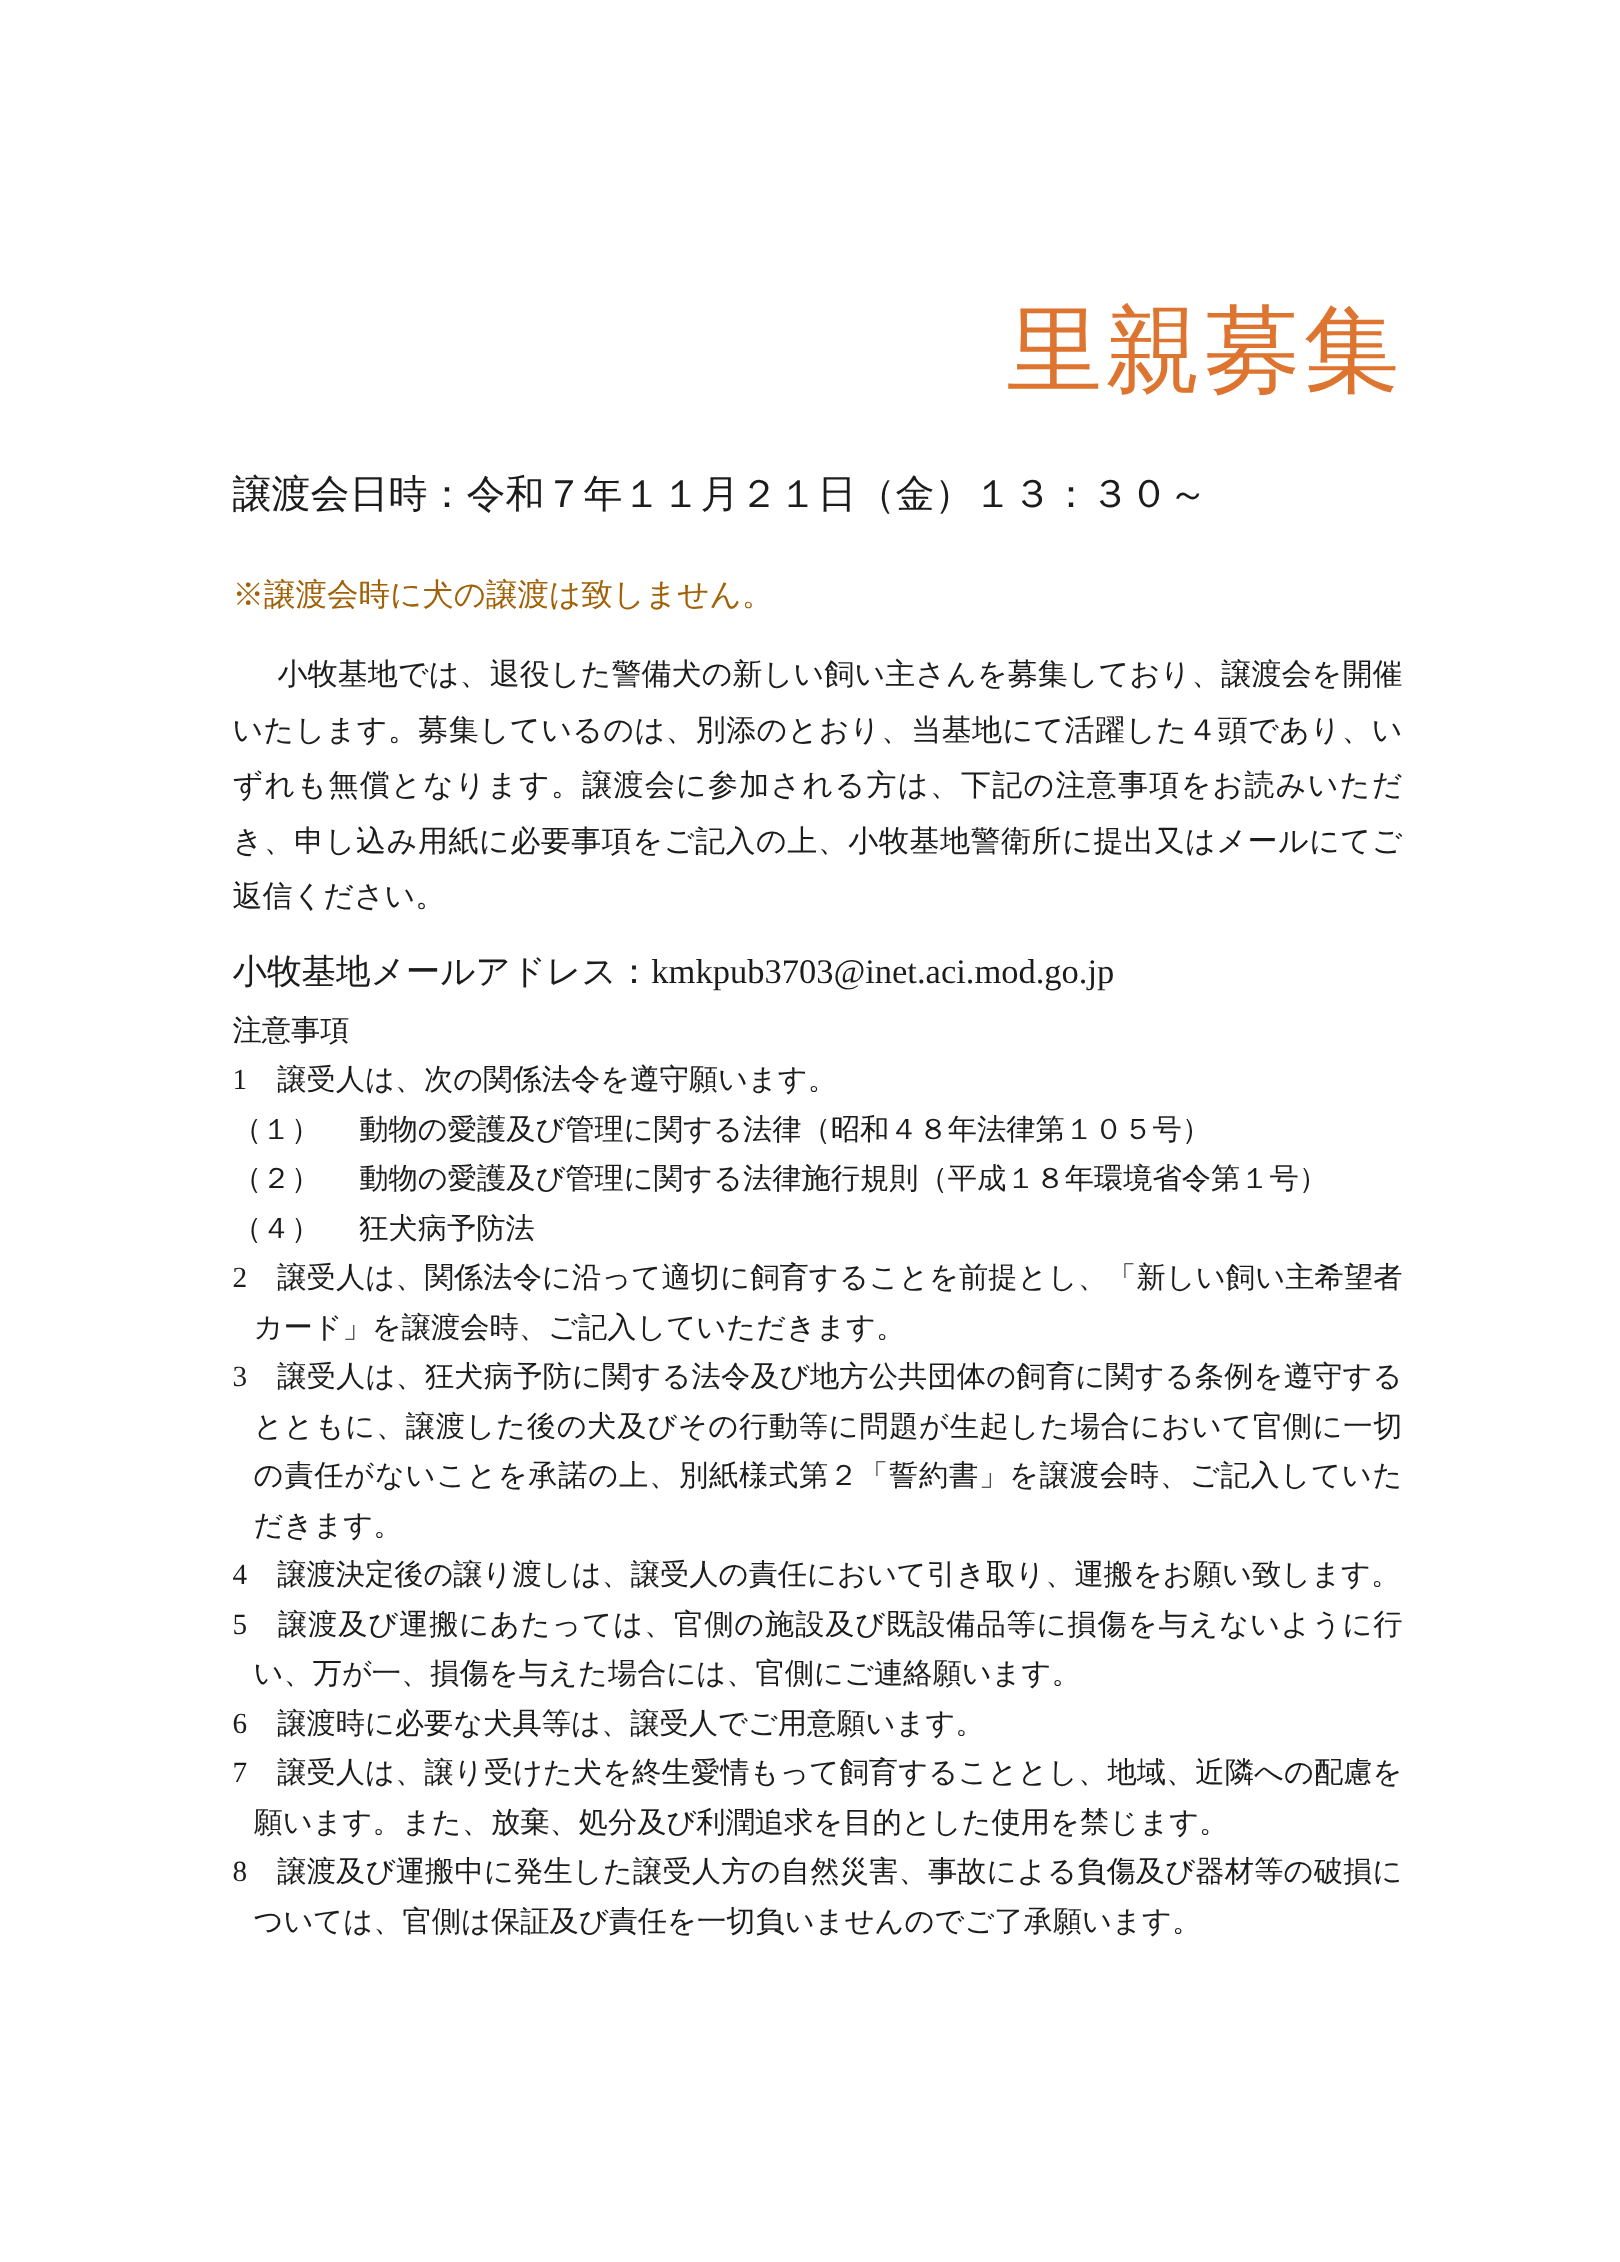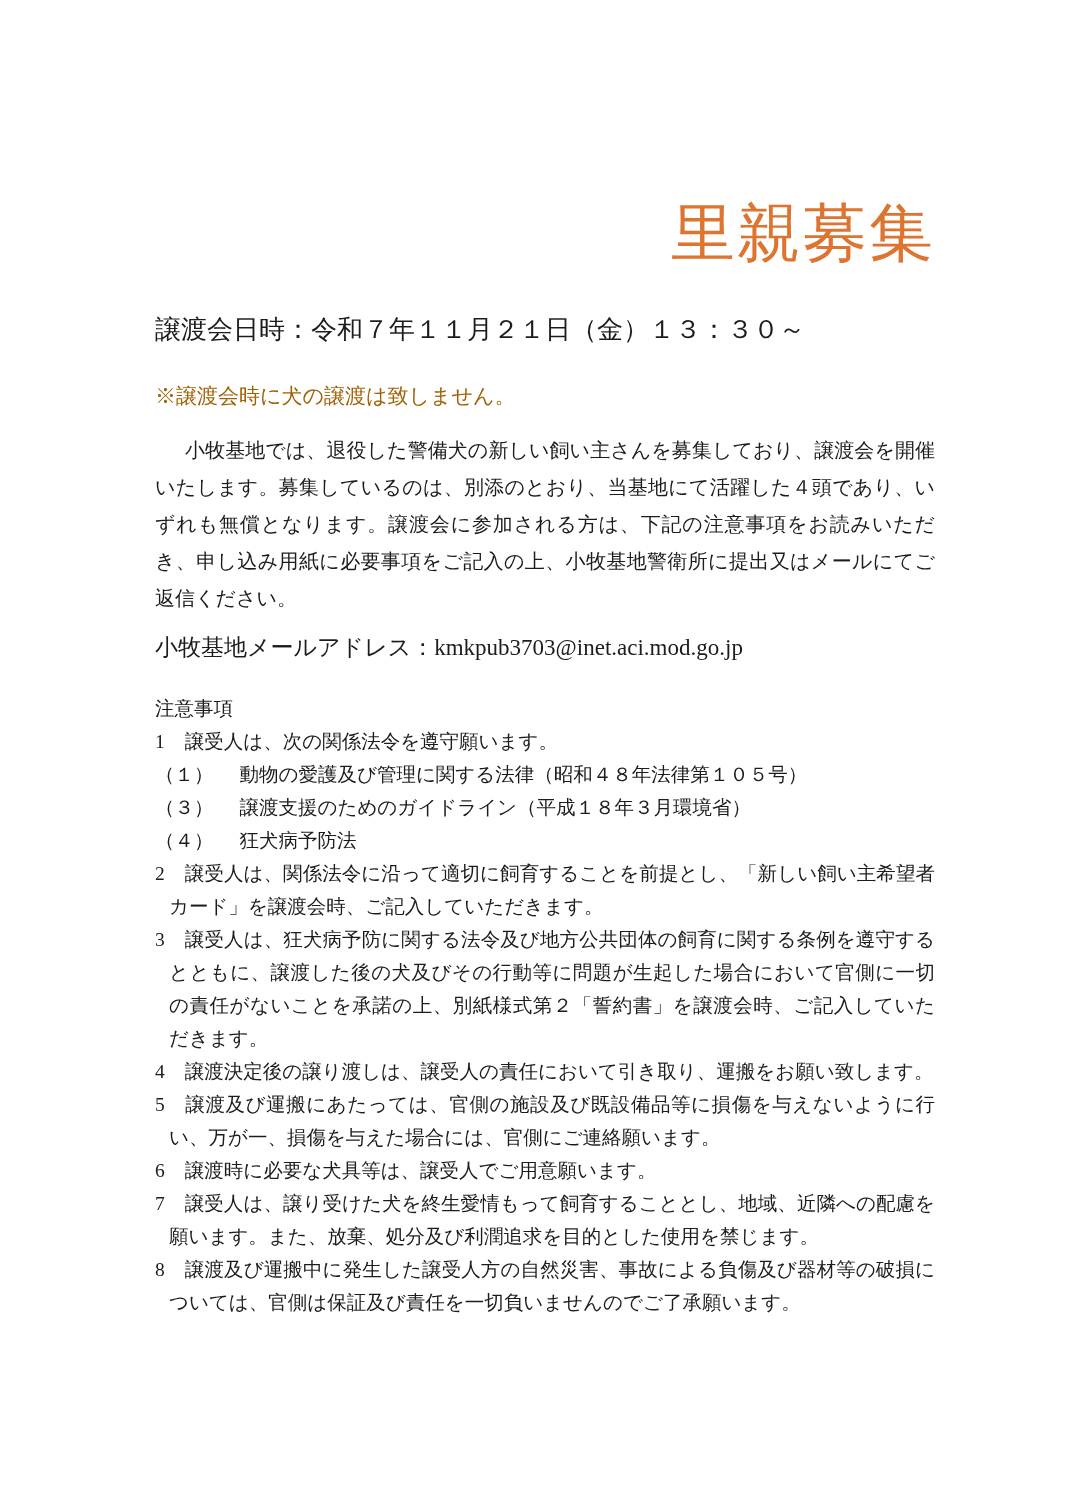--- a/index.html
+++ b/index.html
@@ -46,21 +46,21 @@
     line-height: 37px;
     text-align: justify;
     text-indent: 1.5em;
   }
   .email {
     margin: 14px 0 0 0;
     font-size: 23px;
     line-height: 1.45;
   }
   .notes {
-    margin-top: 28px;
+    margin-top: 7px;
     font-size: 19.5px;
     line-height: 33px;
   }
   .notes-heading {
     margin: 0;
   }
   .note-item {
     margin: 0;
     padding-left: 14px;
     text-indent: -14px;
@@ -88,22 +88,22 @@
 
   <p class="email">小牧基地メールアドレス：kmkpub3703@inet.aci.mod.go.jp</p>
 
   <div class="notes">
     <p class="notes-heading">注意事項</p>
 
     <p class="note-item"><span class="note-label">1</span><span class="note-text">譲受人は、次の関係法令を遵守願います。</span></p>
 
     <p class="note-item"><span class="note-label paren">（１）</span><span class="note-text">動物の愛護及び管理に関する法律（昭和４８年法律第１０５号）</span></p>
 
+    <p class="note-item"><span class="note-label paren">（２）</span><span class="note-text">動物の愛護及び管理に関する法律施行規則（平成１８年環境省令第１号）</span></p>
 
-    <p class="note-item"><span class="note-label paren">（３）</span><span class="note-text">譲渡支援のためのガイドライン（平成１８年３月環境省）</span></p>
 
     <p class="note-item"><span class="note-label paren">（４）</span><span class="note-text">狂犬病予防法</span></p>
 
     <p class="note-item"><span class="note-label">2</span><span class="note-text">譲受人は、関係法令に沿って適切に飼育することを前提とし、「新しい飼い主希望者カード」を譲渡会時、ご記入していただきます。</span></p>
 
     <p class="note-item"><span class="note-label">3</span><span class="note-text">譲受人は、狂犬病予防に関する法令及び地方公共団体の飼育に関する条例を遵守するとともに、譲渡した後の犬及びその行動等に問題が生起した場合において官側に一切の責任がないことを承諾の上、別紙様式第２「誓約書」を譲渡会時、ご記入していただきます。</span></p>
 
     <p class="note-item"><span class="note-label">4</span><span class="note-text">譲渡決定後の譲り渡しは、譲受人の責任において引き取り、運搬をお願い致します。</span></p>
 
     <p class="note-item"><span class="note-label">5</span><span class="note-text">譲渡及び運搬にあたっては、官側の施設及び既設備品等に損傷を与えないように行い、万が一、損傷を与えた場合には、官側にご連絡願います。</span></p>

